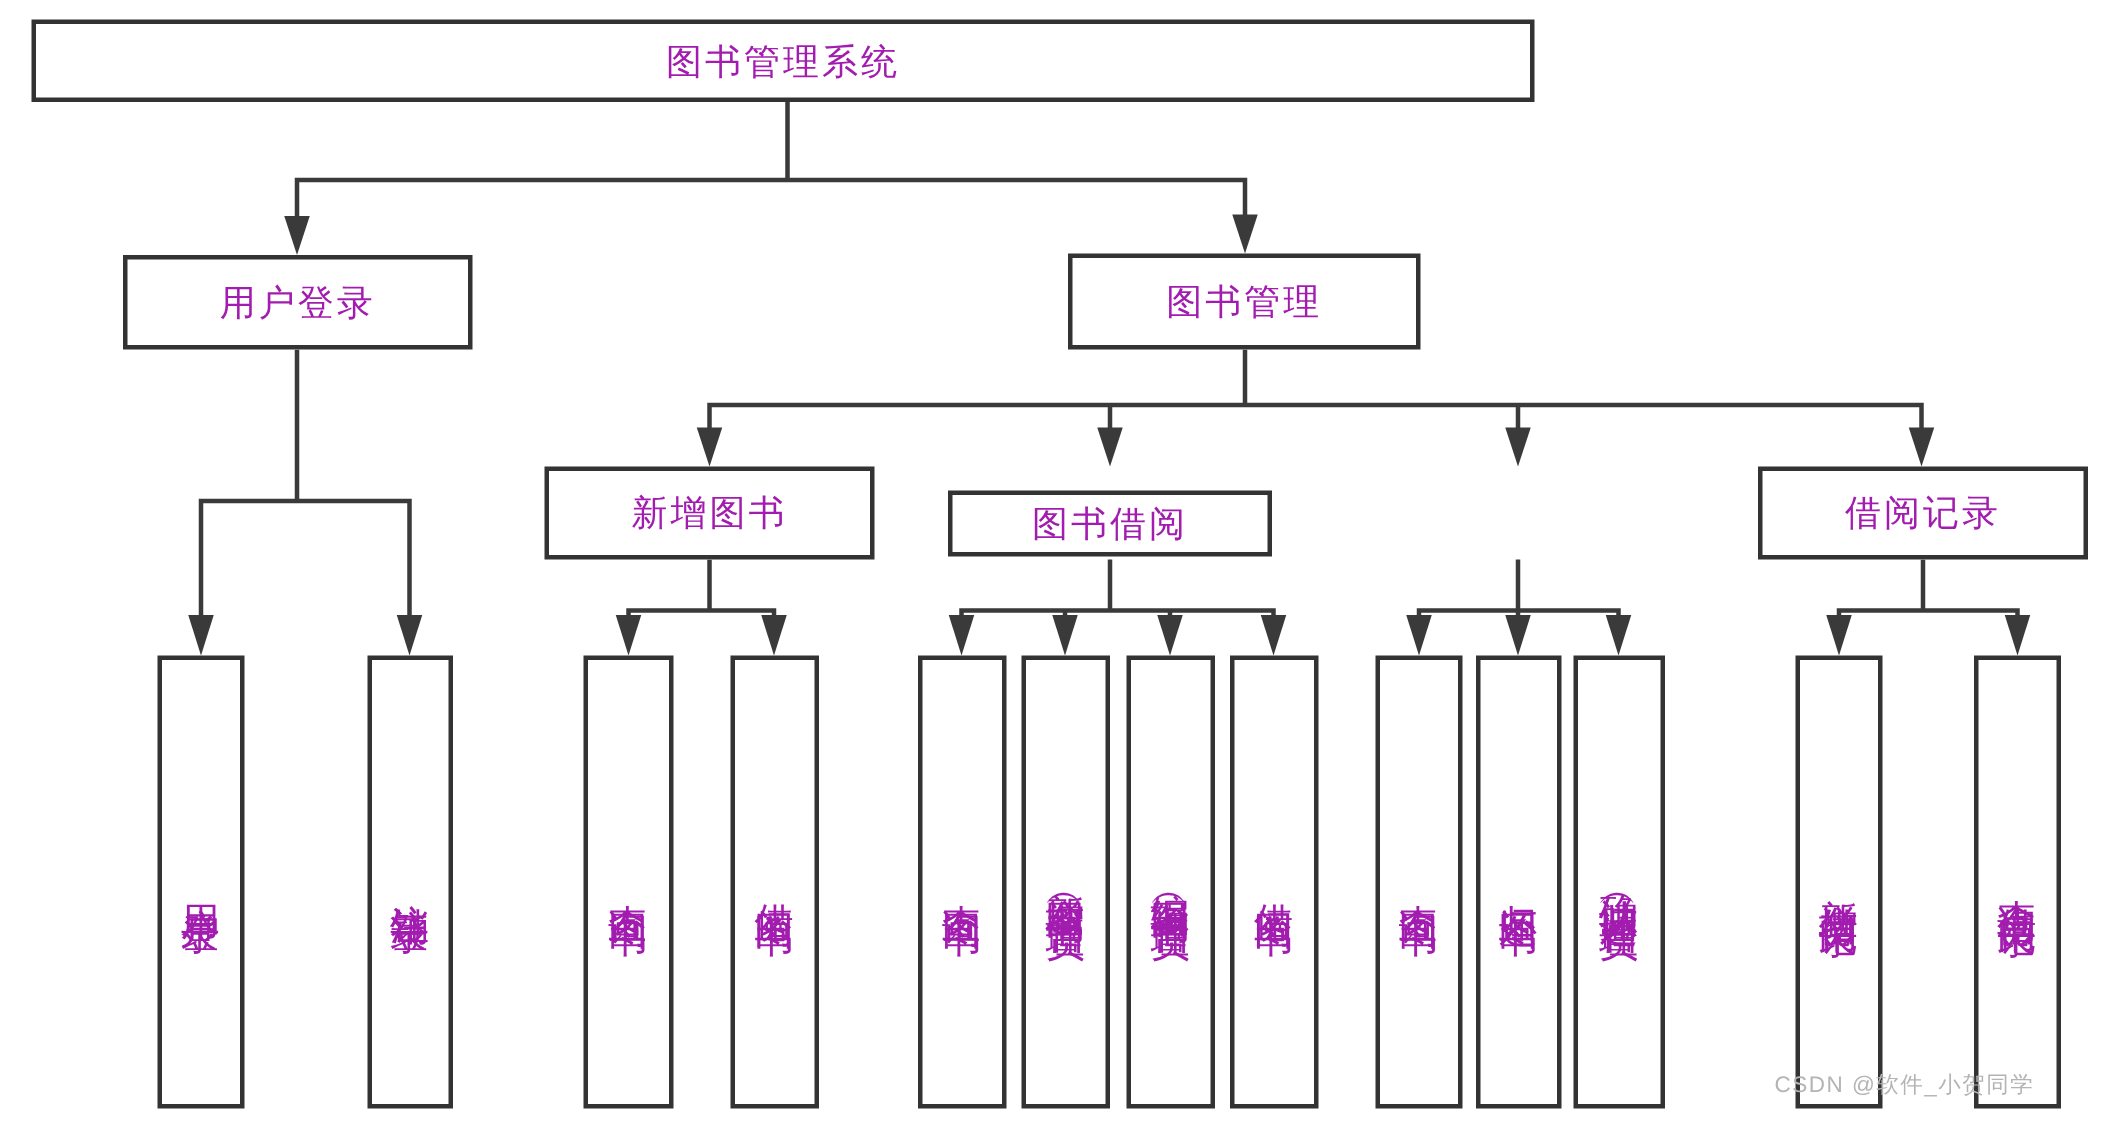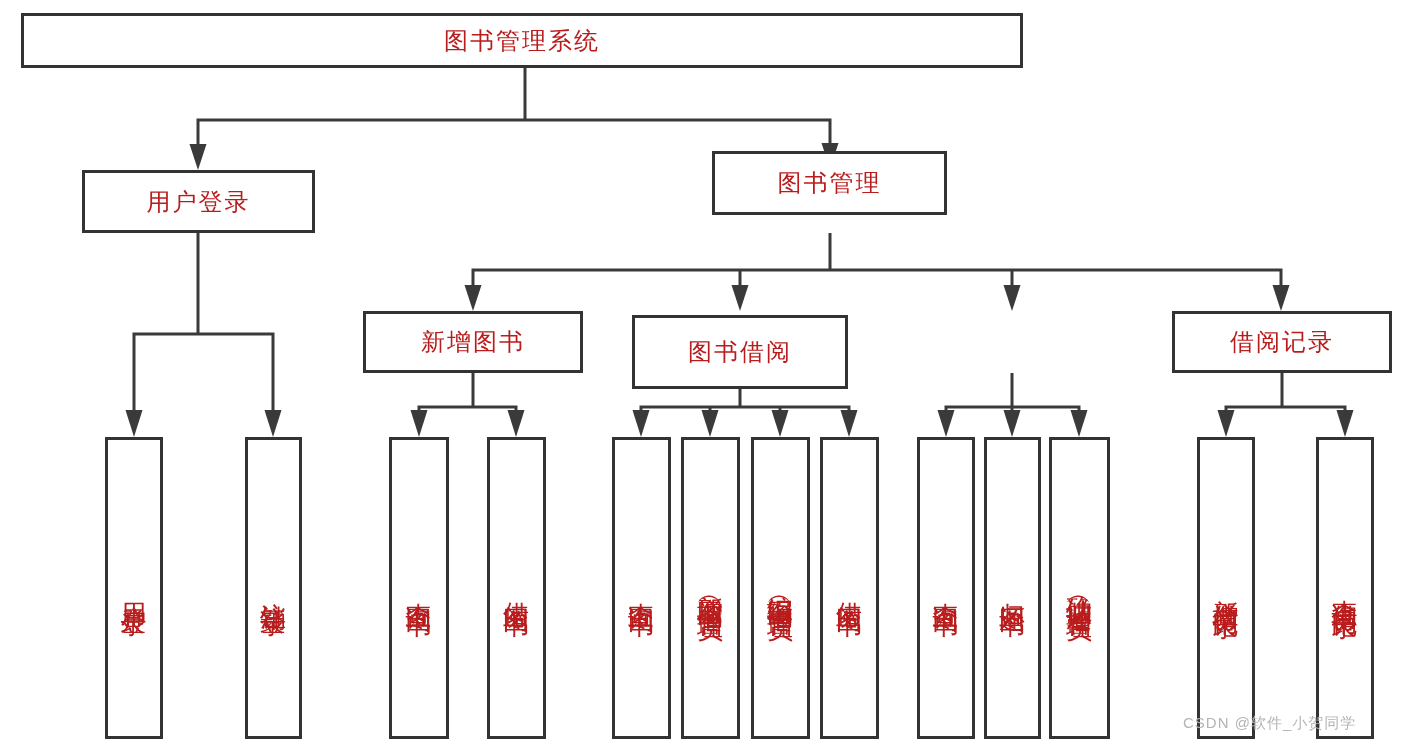--- a/index.html
+++ b/index.html
@@ -17,41 +17,41 @@
     width: 1405px; height: 747px;
   }
   .node {
     position: absolute;
     box-sizing: border-box;
     border: 3px solid #333333;
     background: #ffffff;
     display: flex;
     align-items: center;
     justify-content: center;
-    color: #b91c1c;
+    color: #a21caf;
     text-align: center;
   }
   .h-node {
     font-size: 24px;
     letter-spacing: 2px;
     white-space: nowrap;
   }
   .v-node {
     writing-mode: vertical-rl;
     text-orientation: mixed;
     font-size: 26px;
     letter-spacing: 3px;
     line-height: 1;
   }
   
   .n-root   { left: 21px;   top: 13px;  width: 1002px; height: 55px; }
   .n-login  { left: 82px;   top: 170px; width: 233px;  height: 63px; }
-  .n-mgmt   { left: 712px;  top: 151px; width: 235px;  height: 64px; }
+  .n-mgmt   { left: 712px;  top: 169px; width: 235px;  height: 64px; }
   .n-l3a    { left: 363px;  top: 311px; width: 220px;  height: 62px; }
-  .n-l3b    { left: 632px;  top: 315px; width: 216px;  height: 74px; }
+  .n-l3b    { left: 632px;  top: 327px; width: 216px;  height: 44px; }
   .n-l3c    { left: 902px;  top: 311px; width: 221px;  height: 62px; }
   .n-l3d    { left: 1172px; top: 311px; width: 220px;  height: 62px; }
   .leaf     { top: 437px; height: 302px; }
   .f-1  { left: 105px;  width: 58px; }
   .f-2  { left: 245px;  width: 57px; }
   .f-3  { left: 389px;  width: 60px; }
   .f-4  { left: 487px;  width: 59px; }
   .f-5  { left: 612px;  width: 59px; }
   .f-6  { left: 681px;  width: 59px; }
   .f-7  { left: 751px;  width: 59px; }

